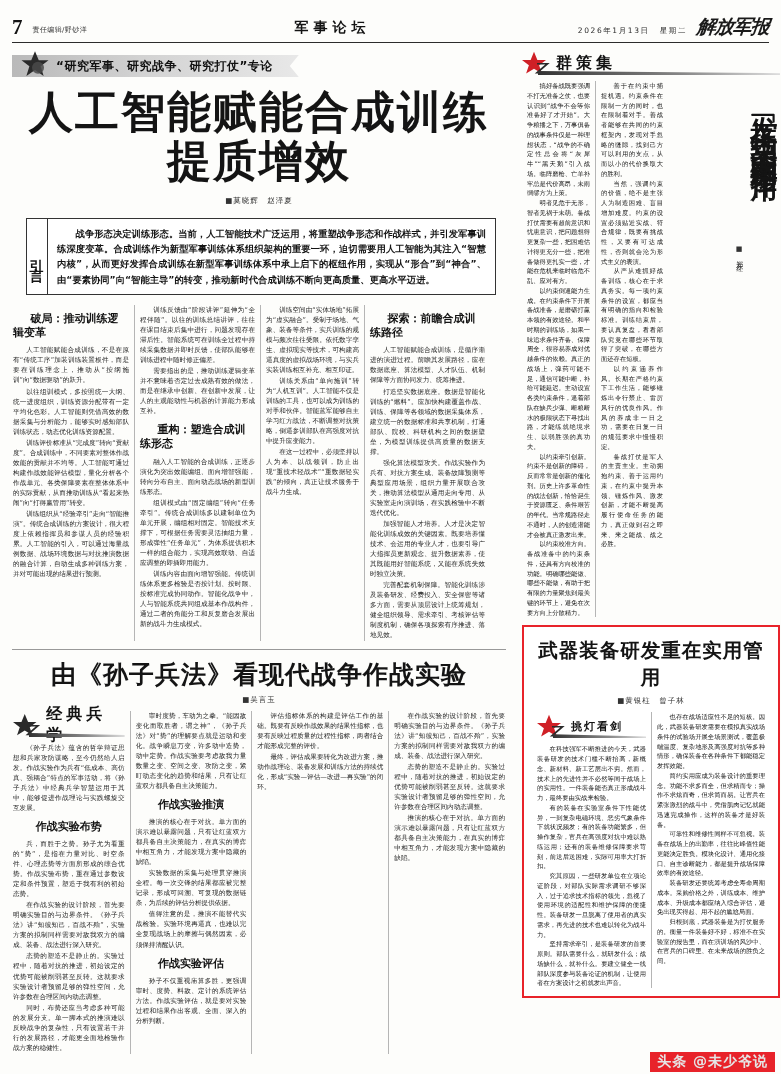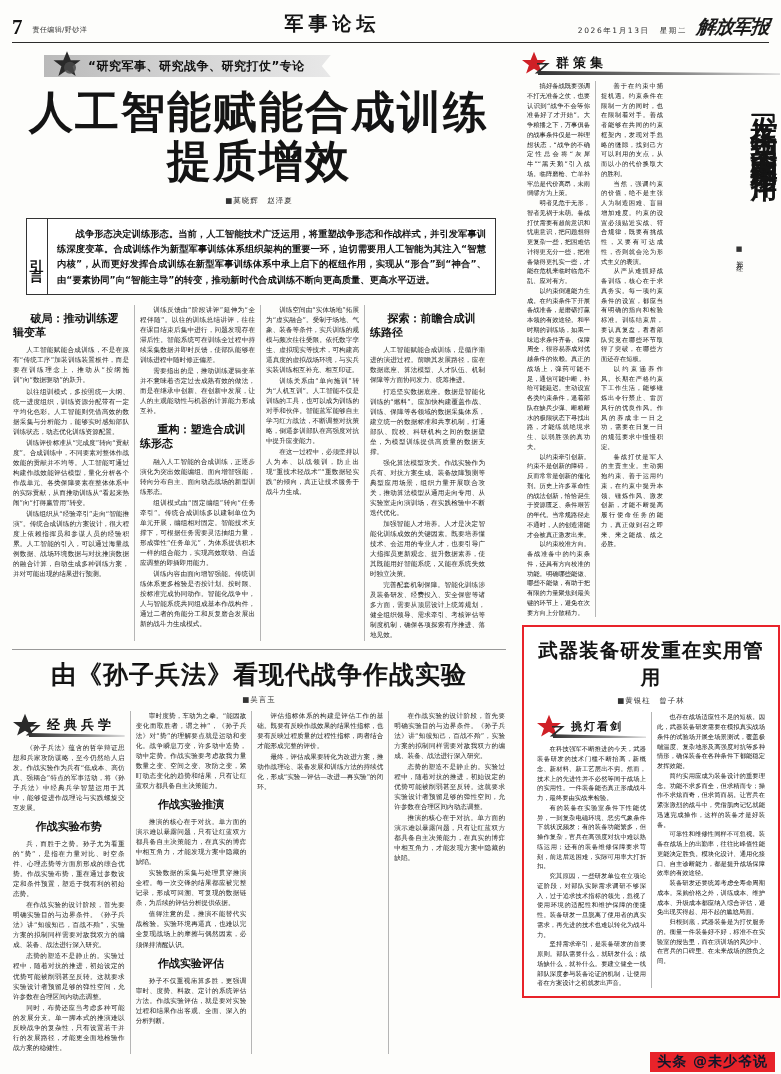--- a/index.html
+++ b/index.html
@@ -11,38 +11,38 @@
     overflow: hidden;
     position: relative;
   }
   .page { position: relative; width: 781px; height: 1074px; padding: 0 8px; }
 
   
   .masthead { display: flex; align-items: flex-end; height: 40px; padding: 8px 4px 2px 4px; }
   .folio { font-size: 21px; font-weight: 700; font-family: "Liberation Serif", serif; line-height: 1; margin-right: 10px; }
   .editor-credit { font-size: 7px; color: #333; letter-spacing: .4px; padding-bottom: 3px; }
   .masthead-center { flex: 1; text-align: center; }
-  .section-title { font-size: 19px; font-weight: 700; letter-spacing: 5px; font-family: "DejaVu Sans", sans-serif; padding-bottom: 1px; }
+  .section-title { font-size: 14px; font-weight: 700; letter-spacing: 5px; font-family: "DejaVu Sans", sans-serif; padding-bottom: 1px; }
   .masthead-right { display: flex; align-items: flex-end; gap: 10px; padding-bottom: 2px; }
   .issue-date { font-size: 7.5px; letter-spacing: 1.6px; color: #2a2a2a; }
   .logo-brand {
     font-family: "Liberation Serif", serif; font-size: 19px; font-weight: 700;
     font-style: italic; letter-spacing: -1px; color: #1a1a1a;
     transform: skewX(-6deg); line-height: 1;
   }
   .rule-main { border-bottom: 1.6px solid #2c2c2c; margin: 2px 4px 0 4px; }
 
   
   .body-grid { display: flex; gap: 0; padding-top: 6px; }
   .left-block { width: 508px; padding-right: 6px; }
   .vrule { width: 1px; background: #9a9a9a; margin: 2px 6px 0 0; align-self: stretch; }
   .right-block { width: 258px; }
 
   
-  .topic-banner { position: relative; display: flex; align-items: center; height: 26px; margin: 4px 0 8px 36px; }
+  .topic-banner { position: relative; display: flex; align-items: center; height: 26px; margin: 4px 0 8px 4px; }
   .banner-shape {
     position: relative; background: linear-gradient(90deg, #b9b9b9 0%, #d2d2d2 45%, #e8e8e8 100%);
     height: 22px; display: flex; align-items: center;
     padding: 0 26px 0 44px; color: #111; font-size: 12px; font-weight: 700; letter-spacing: .5px;
     clip-path: polygon(0 0, 100% 0, calc(100% - 9px) 50%, 100% 100%, 0 100%);
   }
   .banner-star {
     position: absolute; left: 8px; top: -4px; width: 30px; height: 30px; z-index: 3;
   }
 
@@ -76,21 +76,21 @@
     color: #1d1d1d; margin-bottom: 1px; font-family: "DejaVu Sans", sans-serif;
   }
   .subhead {
     font-size: 11px; font-weight: 700; text-indent: 1.6em; line-height: 1.3;
     margin: 7px 0 5px 0; font-family: "DejaVu Sans", sans-serif;
   }
 
   
   .sec-head { display: flex; align-items: center; position: relative; height: 28px; margin-bottom: 4px; }
   .sec-head .star-mark { width: 30px; height: 26px; margin-right: 4px; }
-  .sec-head .sec-name { font-size: 13px; font-weight: 700; letter-spacing: 4px; }
+  .sec-head .sec-name { font-size: 16px; font-weight: 700; letter-spacing: 4px; }
   .sec-head .swoosh {
     position: absolute; left: 16px; right: 0; bottom: 2px; height: 4px;
     background: linear-gradient(90deg, #333 0%, #888 60%, #ddd 100%);
     clip-path: polygon(0 0, 100% 55%, 100% 100%, 0 100%);
   }
 
   .side-split { display: flex; }
   .side-col { padding: 0 5px; }
   .side-col + .side-col { border-left: 1px solid #b5b5b5; }
   .side-col p { font-size: 6.3px; line-height: 1.55; text-align: justify; text-indent: 2em; }
@@ -111,21 +111,21 @@
     font-size: 25px; font-weight: 700; text-align: center; letter-spacing: 1px;
     font-family: "Liberation Serif", "DejaVu Serif", serif; margin: 6px 0 4px 0;
   }
 
   
   .redbox { border: 2.4px solid #e8232a; padding: 10px 8px 8px 8px; margin-top: 8px; background:#fff; }
   .headline-3 { font-size: 19.5px; font-weight: 700; text-align: center; letter-spacing: 1px; margin-bottom: 5px; }
 
   .watermark {
     position: absolute; right: 6px; bottom: 2px;
-    background: #e8232a; color: #0f172a; font-size: 14px; font-weight: 700;
+    background: #e8232a; color: #e5e5e5; font-size: 14px; font-weight: 700;
     padding: 1px 7px; letter-spacing: 1px; z-index: 40;
   }
   .redstar { fill: #cf2026; }
   .blackstar { fill: #2a2a2a; }
 </style>
 </head>
 <body>
 
 <div class="page">
 

